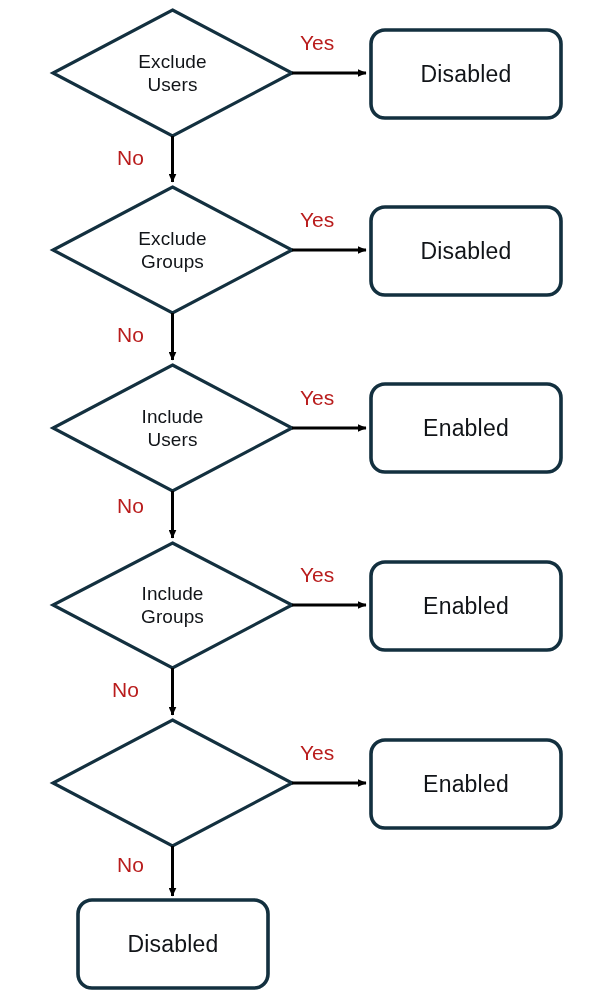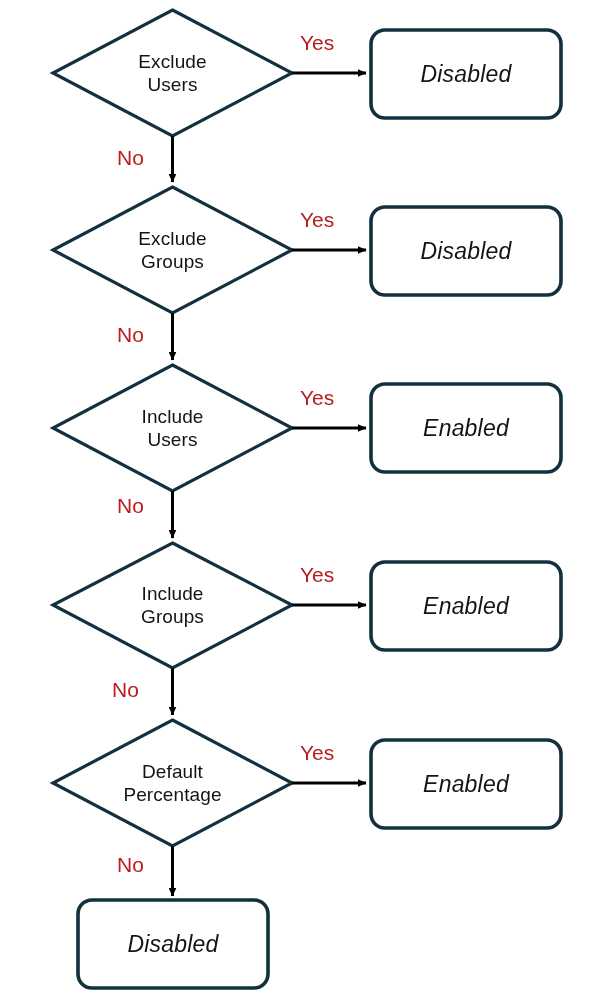--- a/index.html
+++ b/index.html
@@ -33,21 +33,20 @@
     white-space: pre;
     user-select: none;
   }
   .diamond-label {
     font-size: 19px;
     letter-spacing: 0.1px;
   }
   .box-label {
     font-size: 23px;
     letter-spacing: 0.2px;
-    font-style: italic;
   }
   .edge-label {
     position: absolute;
     font-size: 21px;
     color: #b91c1c;
     white-space: pre;
     user-select: none;
   }
   .lbl-center {
     transform: translate(-50%, -50%);
@@ -94,21 +93,20 @@
   </svg>
 
   <div class="node-label diamond-label lbl-center" style="left:172.5px; top:73px;"><span>Exclude</span><br><span>Users</span></div>
 
   <div class="node-label diamond-label lbl-center" style="left:172.5px; top:250px;"><span>Exclude</span><br><span>Groups</span></div>
 
   <div class="node-label diamond-label lbl-center" style="left:172.5px; top:428px;"><span>Include</span><br><span>Users</span></div>
 
   <div class="node-label diamond-label lbl-center" style="left:172.5px; top:605px;"><span>Include</span><br><span>Groups</span></div>
 
-  <div class="node-label diamond-label lbl-center" style="left:172.5px; top:783px;"><span>Default</span><br><span>Percentage</span></div>
 
   <div class="node-label box-label lbl-center" style="left:466px; top:74px;">Disabled</div>
   <div class="node-label box-label lbl-center" style="left:466px; top:251px;">Disabled</div>
   <div class="node-label box-label lbl-center" style="left:466px; top:428px;">Enabled</div>
   <div class="node-label box-label lbl-center" style="left:466px; top:606px;">Enabled</div>
   <div class="node-label box-label lbl-center" style="left:466px; top:784px;">Enabled</div>
   <div class="node-label box-label lbl-center" style="left:173px; top:944px;">Disabled</div>
 
   <div class="edge-label" style="left:300px; top:31px;">Yes</div>
   <div class="edge-label" style="left:300px; top:208px;">Yes</div>

